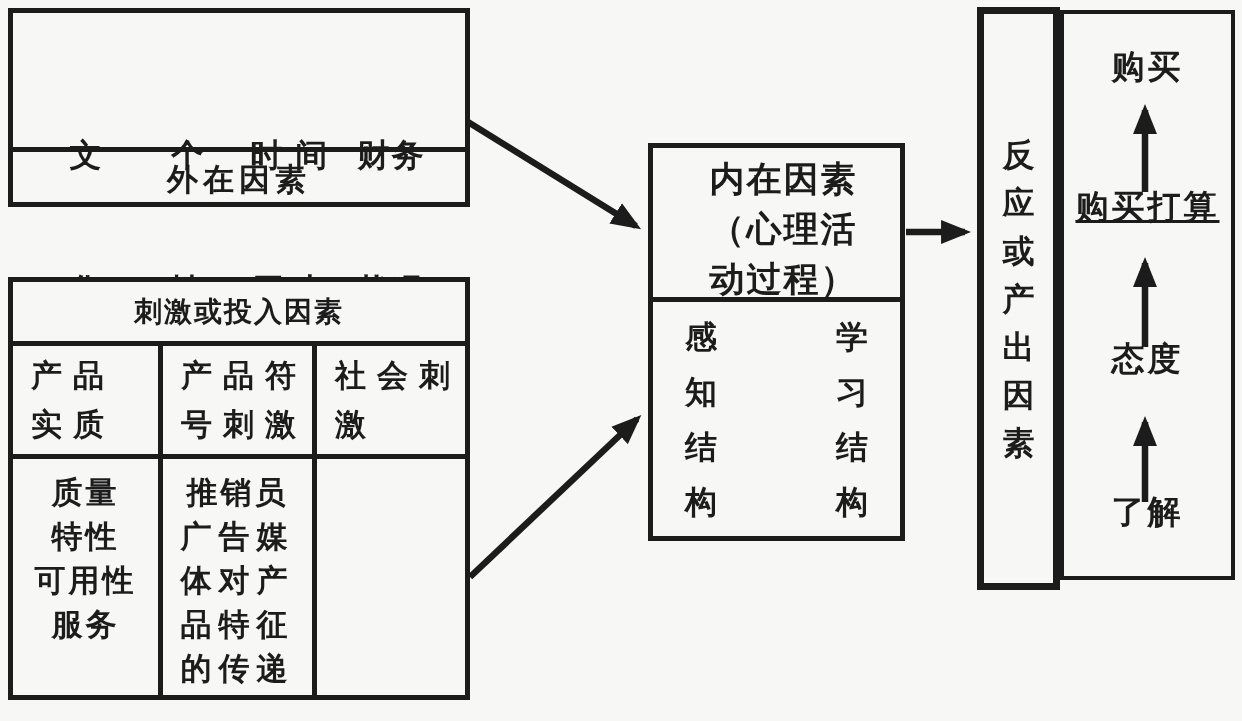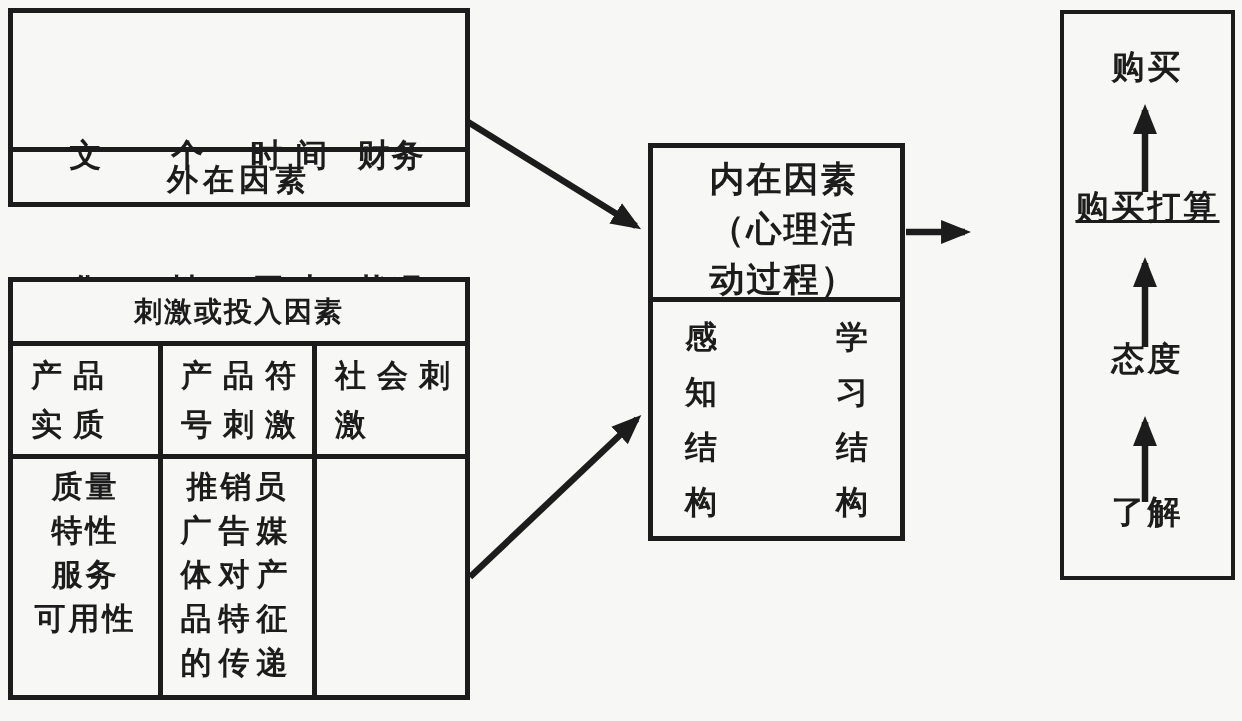--- a/index.html
+++ b/index.html
@@ -57,21 +57,21 @@
   }
   .cell{box-sizing:border-box;overflow:hidden;}
   .cell.cr{border-right:5px solid var(--ink);}
   .cell.cb{border-bottom:5px solid var(--ink);padding-left:18px;}
   .hdr{
     font-size:31px;line-height:49px;letter-spacing:11px;
     padding:5px 2px 0 8px;word-break:break-all;
   }
   .items{
     font-size:31px;line-height:44px;letter-spacing:3px;
-    padding-top:6px;text-align:center;
+    padding-top:12px;text-align:center;
   }
   .items .sp{letter-spacing:7px;}
 
   
   .int-box{left:648px;top:143px;width:257px;height:398px;}
   .int-top{
     height:154px;border-bottom:5px solid var(--ink);box-sizing:border-box;
     text-align:center;font-size:35px;line-height:50px;letter-spacing:2px;
     padding-top:6px;
     padding-left:14px;
@@ -141,22 +141,22 @@
   <div class="box stim-box">
     <div class="stim-title">刺激或投入因素</div>
     <div class="stim-grid">
       <div class="cell cr cb hdr">产品实质刺激</div>
       <div class="cell cr cb hdr">产品符号刺激</div>
       <div class="cell cb hdr">社会刺激</div>
 
       <div class="cell cr items">
         <div>质量</div>
         <div>特性</div>
+        <div>可用性</div>
         <div>服务</div>
-        <div>可用性</div>
       </div>
       <div class="cell cr items">
         <div>推销员</div>
         <div class="sp">广告媒</div>
         <div class="sp">体对产</div>
         <div class="sp">品特征</div>
         <div class="sp">的传递</div>
       </div>
     </div>
   </div>
@@ -166,20 +166,23 @@
       <div>内在因素</div>
       <div>（心理活</div>
       <div>动过程）</div>
     </div>
     <div class="int-bottom">
       <div class="vtext">感知结构</div>
       <div class="vtext">学习结构</div>
     </div>
   </div>
 
+  <div class="box resp-box">
+    <div class="vtext">反应或产出因素</div>
+  </div>
 
   <div class="box chain-box">
     <div class="stage s0">购买</div>
     <div class="stage s1">购买打算</div>
     <div class="stage s2">态度</div>
     <div class="stage s3">了解</div>
   </div>
 
   <svg class="arrows" viewBox="0 0 1242 721" xmlns="http://www.w3.org/2000/svg">
     <defs>

